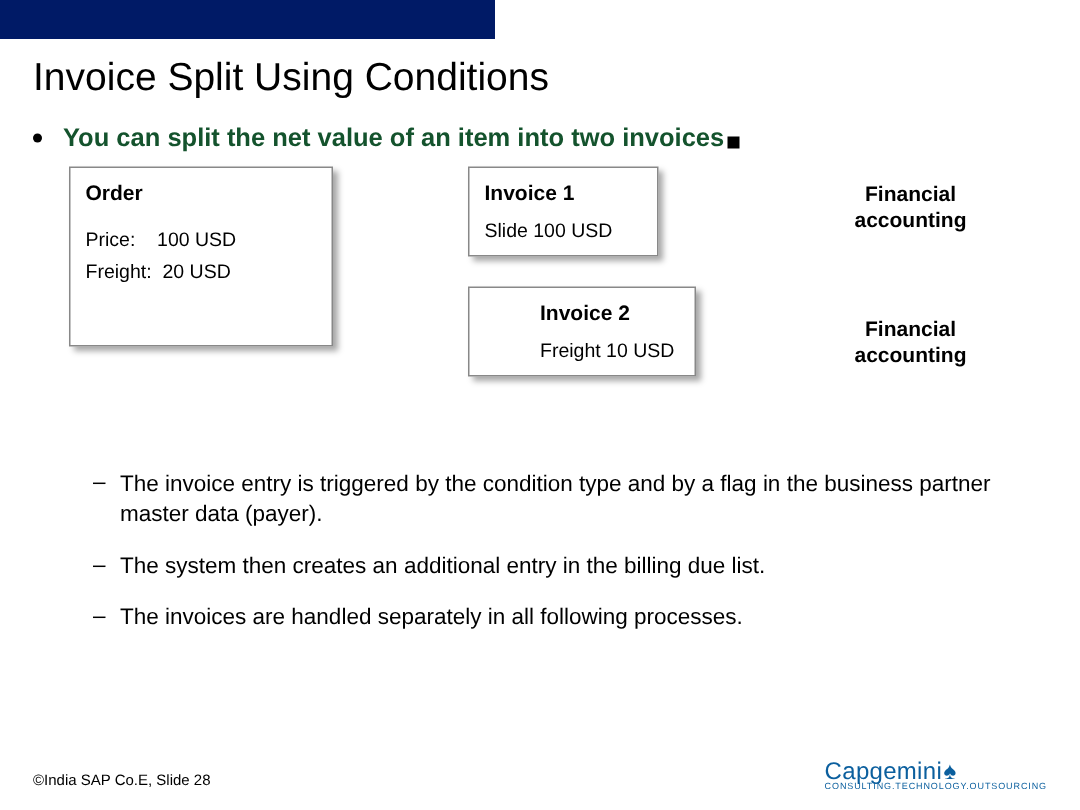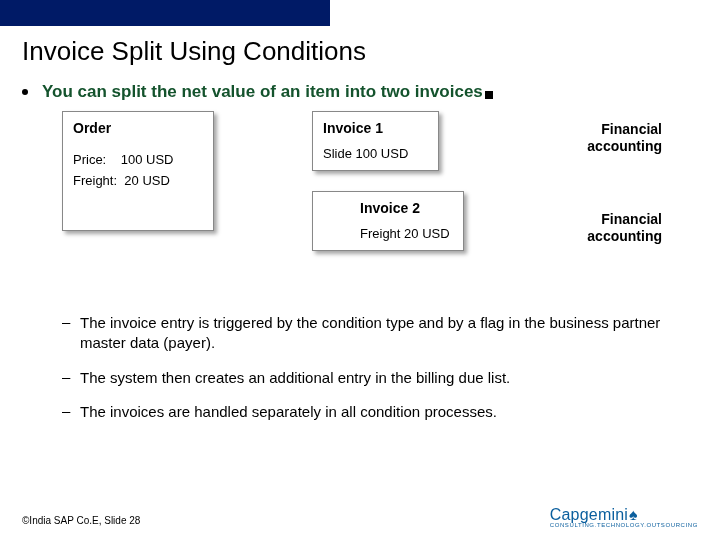--- a/index.html
+++ b/index.html
@@ -51,40 +51,40 @@
     height: 190px;
   }
   .box {
     position: absolute;
     background: #fff;
     border: 1px solid #888;
     box-shadow: 3px 3px 4px rgba(0,0,0,0.35);
     padding: 8px 10px;
   }
   .box-order {
-    left: 20px; top: 0;
-    width: 152px; height: 120px;
+    left: 4px; top: 0;
+    width: 176px; height: 120px;
   }
   .box-order .hdr { font-weight: bold; font-size: 14px; margin-bottom: 16px; }
   .box-order .row { font-size: 13px; margin-bottom: 6px; }
   .box-inv1 {
     left: 270px; top: 0;
     width: 127px; height: 60px;
   }
   .box-inv2 {
     left: 270px; top: 80px;
     width: 152px; height: 60px; padding-left: 47px;
   }
   .box-inv1 .hdr, .box-inv2 .hdr { font-weight: bold; font-size: 14px; margin-bottom: 10px; }
   .box-inv1 .row, .box-inv2 .row { font-size: 13px; }
   .fa-label {
     position: absolute;
     font-size: 14px;
     font-weight: bold;
-    text-align: right;
+    text-align: center;
     line-height: 1.2;
   }
   .fa1 { left: 510px; top: 10px; width: 110px; }
   .fa2 { left: 510px; top: 100px; width: 110px; }
   .sub-list {
     margin: 12px 28px 0 62px;
   }
   .sub-item {
     display: flex;
     align-items: flex-start;
@@ -158,39 +158,39 @@
     </div>
   </div>
 
   <div class="box box-inv1">
     <div class="hdr">Invoice 1</div>
     <div class="row">Slide 100 USD</div>
   </div>
 
   <div class="box box-inv2">
     <div class="hdr">Invoice 2</div>
-    <div class="row">Freight 20 USD</div>
+    <div class="row">Freight 10 USD</div>
   </div>
 
   <div class="fa-label fa1">Financial accounting</div>
   <div class="fa-label fa2">Financial accounting</div>
 </div>
 
 <div class="sub-list">
   <div class="sub-item">
     <div class="dash">–</div>
     <div class="txt">The invoice entry is triggered by the condition type and by a flag in the business partner master data (payer).</div>
   </div>
   <div class="sub-item">
     <div class="dash">–</div>
     <div class="txt">The system then creates an additional entry in the billing due list.</div>
   </div>
   <div class="sub-item">
     <div class="dash">–</div>
-    <div class="txt">The invoices are handled separately in all condition processes.</div>
+    <div class="txt">The invoices are handled separately in all following processes.</div>
   </div>
 </div>
 
 <div class="footer">©India SAP Co.E, Slide 28</div>
 
 <div class="logo">
   <div>
     <span class="logo-main">Capgemini</span><span class="logo-spade">♠</span>
   </div>
   <div class="logo-tag">CONSULTING.TECHNOLOGY.OUTSOURCING</div>

